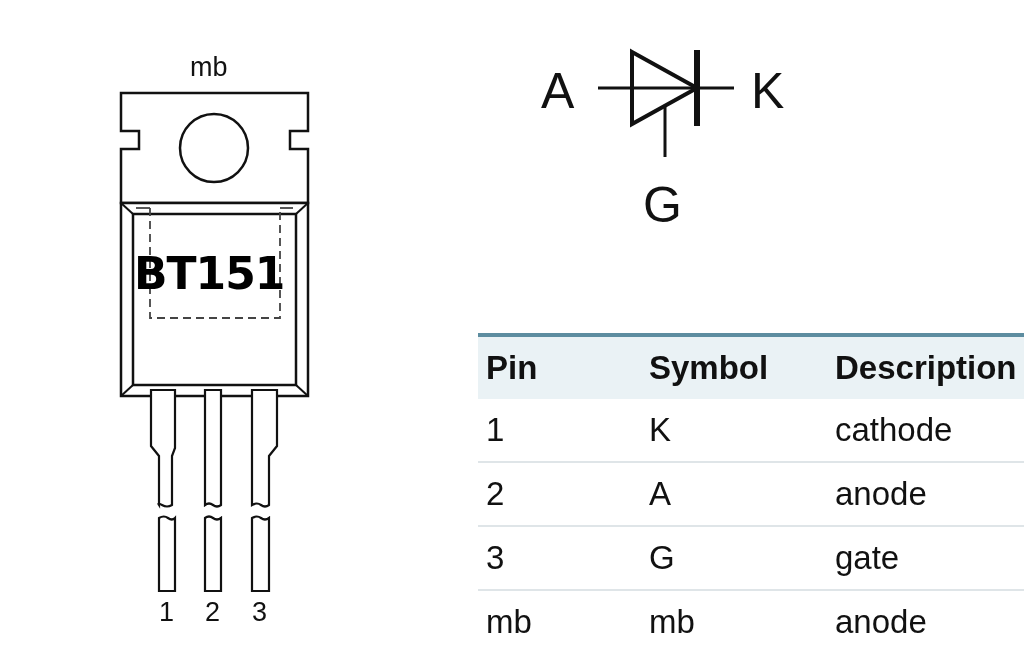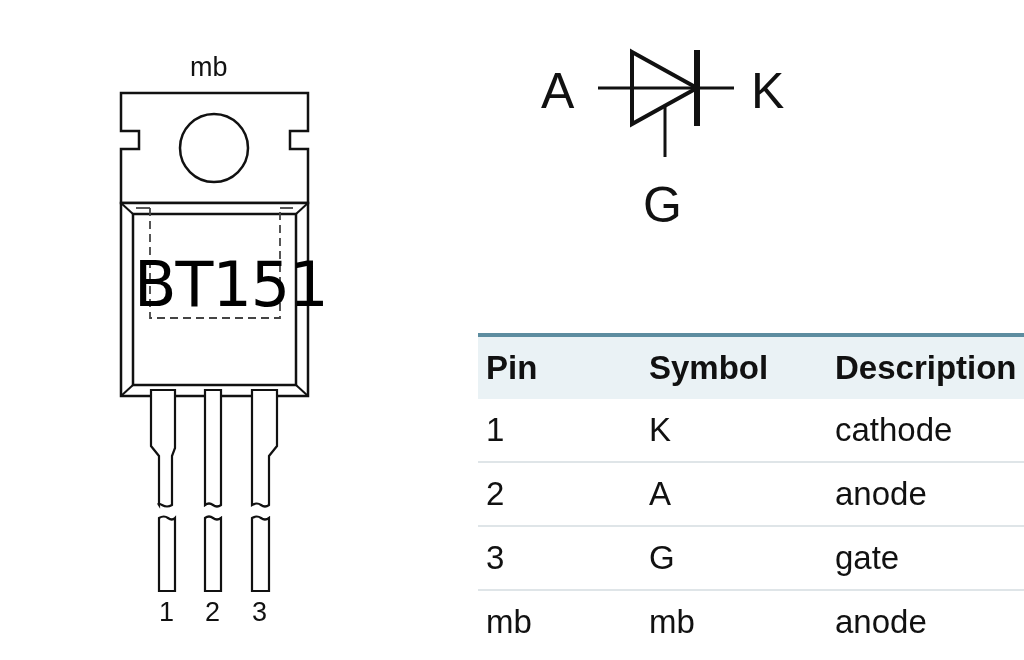--- a/index.html
+++ b/index.html
@@ -1,20 +1,20 @@
 <!DOCTYPE html>
 <html><head>
 <meta charset="utf-8">
 <style>
   html, body { margin:0; padding:0; background:#ffffff; }
   body { width:1024px; height:660px; position:relative; overflow:hidden; font-family:"Liberation Sans", sans-serif; color:#111; }
   .pkg-svg { position:absolute; left:0; top:0; }
   .lbl { position:absolute; font-family:"Liberation Sans", sans-serif; color:#111; }
   .mb-label { left:190px; top:52px; font-size:27px; }
-  .part-label { left:134px; top:248px; font-size:62px; font-weight:normal; font-family:"DejaVu Sans", sans-serif; letter-spacing:-1px; color:#000; }
+  .part-label { left:134px; top:248px; font-size:44px; font-weight:bold; font-family:"DejaVu Sans", sans-serif; letter-spacing:-1px; color:#000; }
   .pin-num { top:597px; font-size:27px; }
   .sym-A { left:541px; top:62px; font-size:50px; }
   .sym-K { left:751px; top:62px; font-size:50px; }
   .sym-G { left:643px; top:176px; font-size:50px; }
   .pin-table { position:absolute; left:478px; top:333px; width:570px; border-collapse:collapse; }
   .pin-table thead tr { background:#eaf2f5; border-top:4px solid #5d8da0; }
   .pin-table th { text-align:left; font-weight:bold; font-size:33px; height:62px; padding:0 0 0 8px; color:#111; }
   .pin-table td { font-size:33px; height:62px; padding:0 0 0 8px; color:#111; border-bottom:2px solid #dfe5e8; }
   .pin-table tbody tr:last-child td { border-bottom:none; }
   .c1 { width:155px; } .c2 { width:178px;margin-left:47px; }

